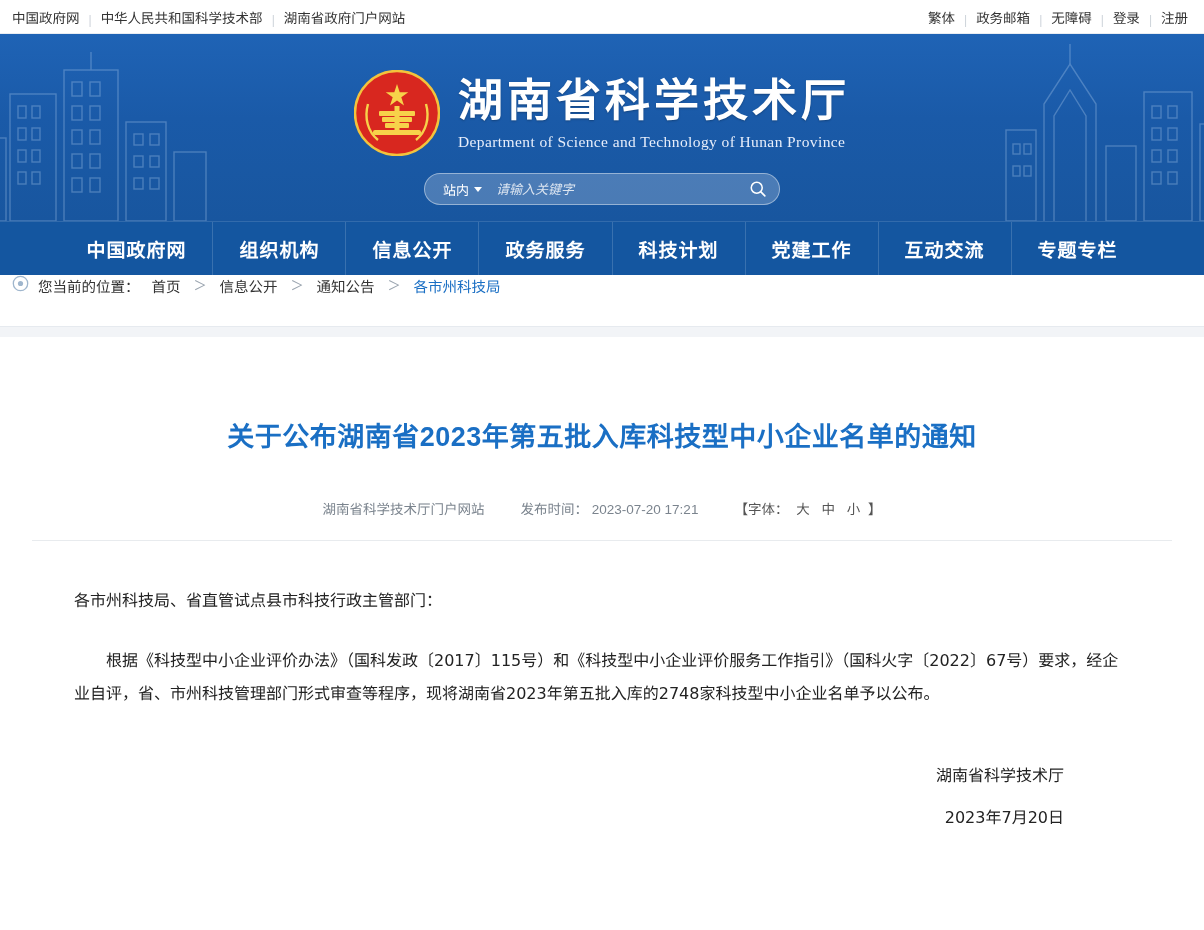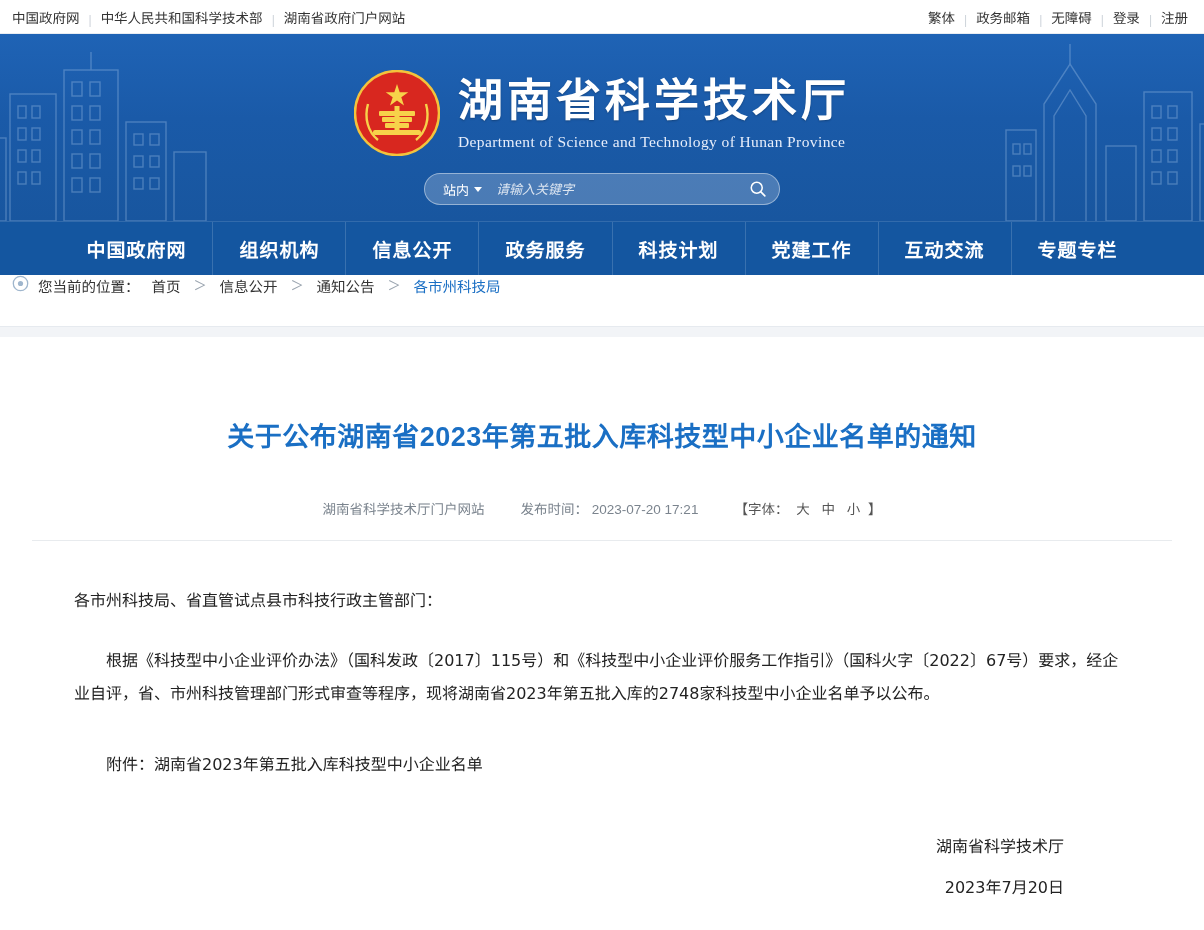--- a/index.html
+++ b/index.html
@@ -377,21 +377,20 @@
         <span class="fs">大</span>
         <span class="fs">中</span>
         <span class="fs">小</span>
         <span>】</span>
       </span>
     </div>
 
     <div class="art-body">
       <p>各市州科技局、省直管试点县市科技行政主管部门：</p>
       <p class="indent">根据《科技型中小企业评价办法》（国科发政〔2017〕115号）和《科技型中小企业评价服务工作指引》（国科火字〔2022〕67号）要求，经企业自评，省、市州科技管理部门形式审查等程序，现将湖南省2023年第五批入库的2748家科技型中小企业名单予以公布。</p>
-      <p class="attach">附件：湖南省2023年第五批入库科技型中小企业名单</p>
       <div class="sign">
         <div>湖南省科学技术厅</div>
         <div>2023年7月20日</div>
       </div>
     </div>
 
   </div>
 </div>
 
 </body></html>

